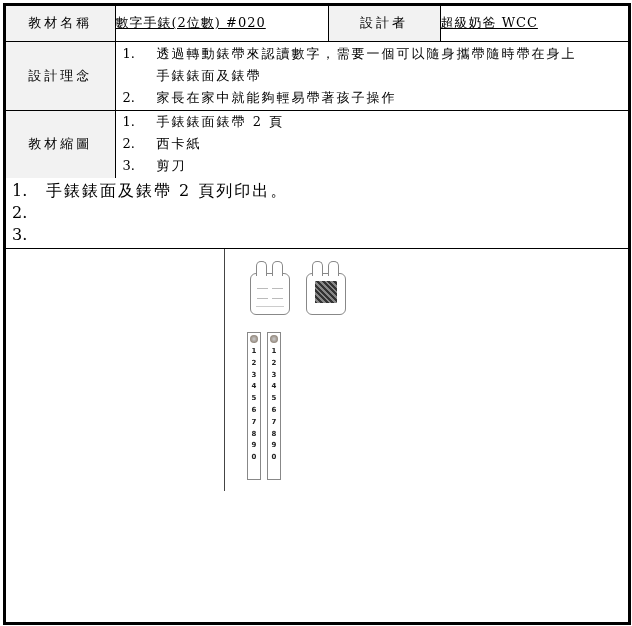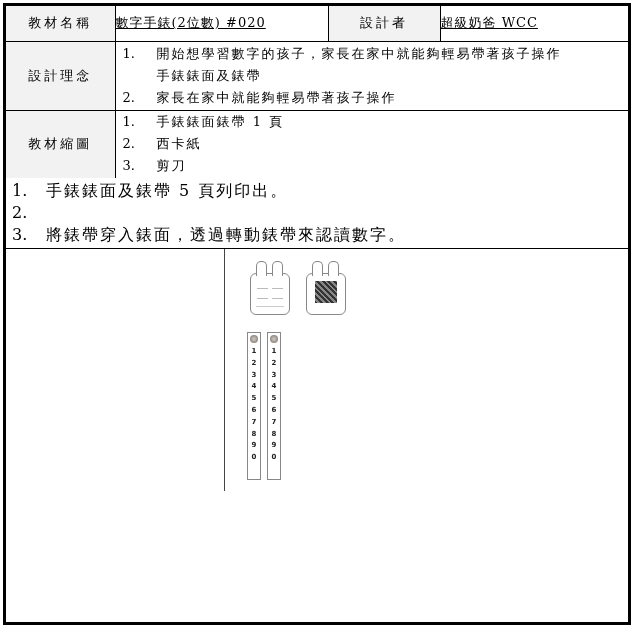--- a/index.html
+++ b/index.html
@@ -46,62 +46,61 @@
       <td class="label" style="border-top:none;border-left:none">教材名稱</td>
       <td class="val" style="border-top:none;letter-spacing:1px">數字手錶(2位數) #020</td>
       <td class="label" style="border-top:none">設計者</td>
       <td class="val" style="border-top:none;border-right:none;letter-spacing:1px">超級奶爸 WCC</td>
     </tr>
     <tr style="height:69px">
       <td class="label" style="border-left:none">設計理念</td>
       <td colspan="3" style="border-right:none">
         <div class="li">
               <span class="n">1.</span>
-              <span class="t">開始想學習數字的孩子，家長在家中就能夠輕易帶著孩子操作</span>
+              <span class="t">透過轉動錶帶來認讀數字，需要一個可以隨身攜帶隨時帶在身上</span>
             </div>
         <div class="li cont">
               <span class="t">手錶錶面及錶帶</span>
             </div>
         <div class="li">
               <span class="n">2.</span>
               <span class="t">家長在家中就能夠輕易帶著孩子操作</span>
             </div>
       </td>
     </tr>
     <tr style="height:68px">
       <td class="label" style="border-left:none;border-bottom:none">教材縮圖</td>
       <td colspan="3" style="border-right:none;border-bottom:none">
         <div class="li">
               <span class="n">1.</span>
-              <span class="t">手錶錶面錶帶 1 頁</span>
+              <span class="t">手錶錶面錶帶 2 頁</span>
             </div>
         <div class="li">
               <span class="n">2.</span>
               <span class="t">西卡紙</span>
             </div>
         <div class="li">
               <span class="n">3.</span>
               <span class="t">剪刀</span>
             </div>
       </td>
     </tr>
   </tbody>
     </table>
 
   <div class="ops">
     <div class="li">
         <span class="n">1.</span>
-        <span class="t">手錶錶面及錶帶 5 頁列印出。</span>
+        <span class="t">手錶錶面及錶帶 2 頁列印出。</span>
       </div>
     <div class="li">
         <span class="n">2.</span>
       </div>
     <div class="li">
         <span class="n">3.</span>
-        <span class="t">將錶帶穿入錶面，透過轉動錶帶來認讀數字。</span>
       </div>
   </div>
 
 
   <div class="preview">
     <div class="vline"></div>
 
     <div class="face" style="left:244px;top:24px">
       <div class="ear" style="left:5px"></div>
         <div class="ear" style="left:21px"></div>

